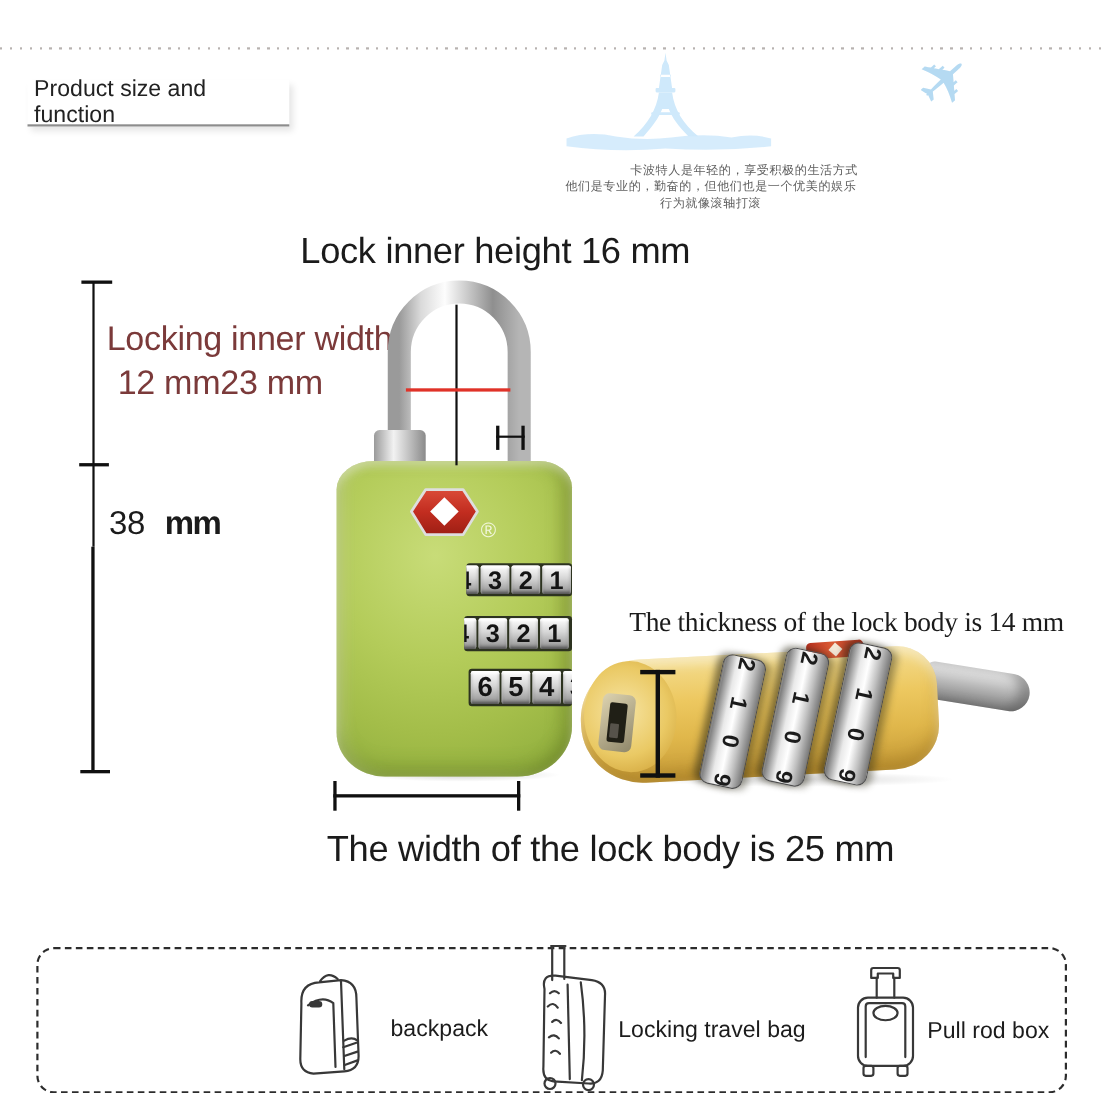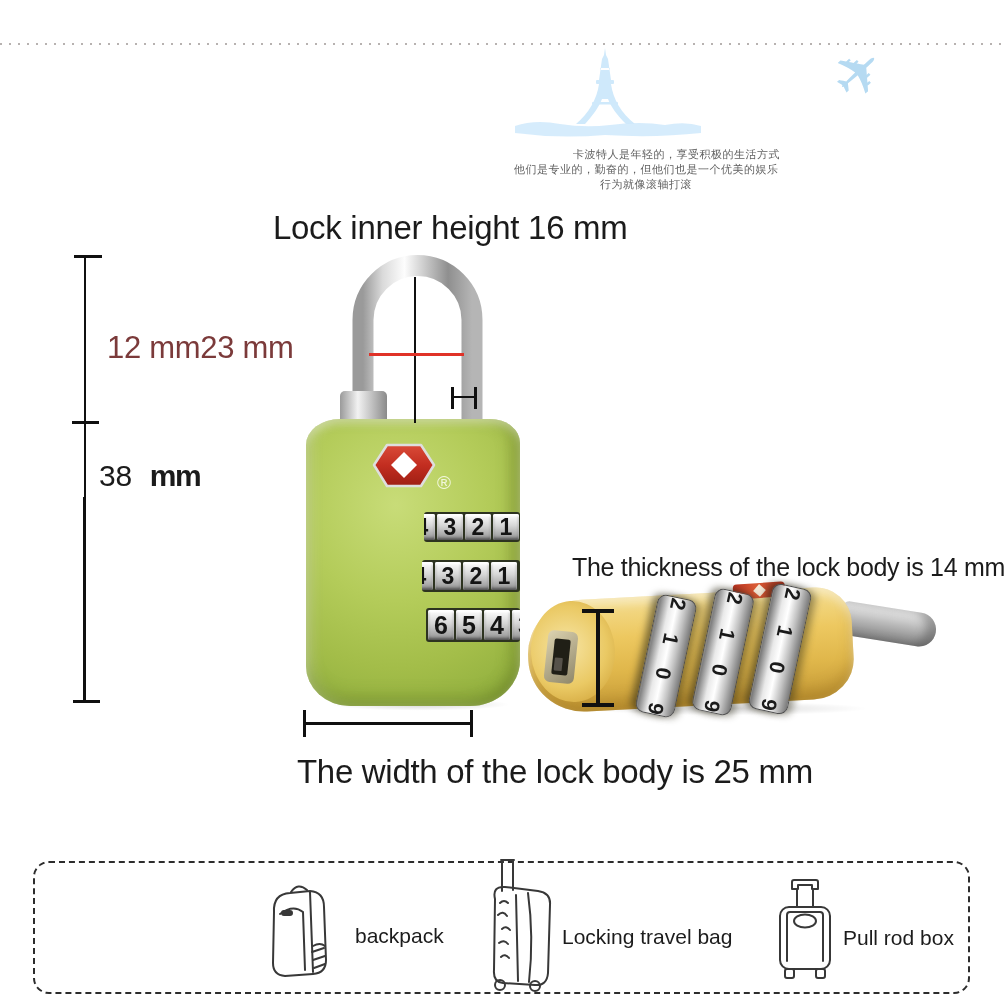--- a/index.html
+++ b/index.html
@@ -23,21 +23,21 @@
   .plane{position:absolute;left:834px;top:44px;font-size:60px;color:#b5daf2;
     transform:rotate(-42deg);line-height:1;}
 
   
   .mline{position:absolute;background:#101010;}
   .redline{position:absolute;background:#e03228;}
 
   
   .t-inner-height{left:273px;top:209px;font-size:33px;}
   .t-hook{left:494px;top:381px;font-size:32px;}
-  .t-thickness{left:572px;top:553px;font-size:25px;}
+  .t-thickness{left:572px;top:553px;font-size:25px;font-family:Liberation Serif, serif;}
   .t-width{left:297px;top:753px;font-size:33px;}
   .maroon{color:#7b3a3a;}
   .t-lockwidth1{left:97px;top:290px;font-size:31px;}
   .t-lockwidth2{left:107px;top:330px;font-size:31px;}
   .t-38{left:99px;top:459px;font-size:30px;}
   .t-38 .unit{font-weight:700;letter-spacing:-1.5px;margin-left:18px;}
 
   
   .ferrule{position:absolute;left:340px;top:391px;width:47px;height:31px;z-index:3;
     background:linear-gradient(90deg,#9a9a9a,#f2f2f2 38%,#c4c4c4 66%,#8a8a8a);
@@ -104,20 +104,23 @@
   .app-label{position:absolute;font-size:21px;color:#1c1c1c;white-space:nowrap;}
   .icon-sketch{stroke:#383838;fill:none;stroke-width:2;stroke-linecap:round;stroke-linejoin:round;}
 </style>
 </head>
 <body>
 
 <div class="canvas">
 
   <div class="dotted-rule"></div>
 
+  <div class="badge">
+    <span>Product size and function</span>
+  </div>
 
   <svg class="abs" style="left:505px;top:47px;width:205px;height:95px;" viewBox="0 0 205 95">
     <g fill="#cfe9fb">
       <path d="M100,1 L101,8 L103,12 L97,12 L99,8 Z"></path>
       <path d="M97,12 L94,33 L106,33 L103,12 Z M95,21 h10 v2 h-10 Z" fill-rule="evenodd"></path>
       <rect x="91" y="33" width="18" height="4" rx="1"></rect>
       <path d="M94,37 C92,52 84,66 71,77 L80,77 C88,68 94,60 97,52 L103,52 C106,60 112,68 121,77 L130,77 C116,66 108,52 106,37 Z"></path>
       <rect x="87" y="55" width="26" height="2.5" rx="1"></rect>
       <path d="M10,79 Q30,72 55,77 Q80,81 105,78 Q135,74 160,78 Q180,74 196,79 L196,86 Q150,91 100,88 Q55,92 10,86 Z" opacity="0.85"></path>
     </g>
@@ -134,20 +137,21 @@
   <div class="mline" style="left:74px;top:255px;width:28px;height:3px;"></div>
   <div class="mline" style="left:84px;top:257px;width:2px;height:240px;"></div>
   <div class="mline" style="left:72px;top:421px;width:27px;height:3px;"></div>
   <div class="mline" style="left:83px;top:497px;width:3px;height:205px;"></div>
   <div class="mline" style="left:73px;top:700px;width:27px;height:3px;"></div>
 
   <div class="txt t-38">
     <span>38</span><span class="unit">mm</span>
   </div>
 
+  <div class="txt maroon t-lockwidth1">Locking inner width</div>
   <div class="txt maroon t-lockwidth2">12 mm23 mm</div>
 
   <svg class="abs" style="left:340px;top:252px;width:155px;height:260px;z-index:1;" viewBox="0 0 155 260">
     <defs>
       <linearGradient id="chromeH" x1="0" y1="0" x2="1" y2="0">
         <stop offset="0" stop-color="#9a9a9a"></stop>
           <stop offset="0.18" stop-color="#dadada"></stop>
         <stop offset="0.38" stop-color="#fdfdfd"></stop>
           <stop offset="0.55" stop-color="#cfcfcf"></stop>
         <stop offset="0.78" stop-color="#8f8f8f"></stop>

